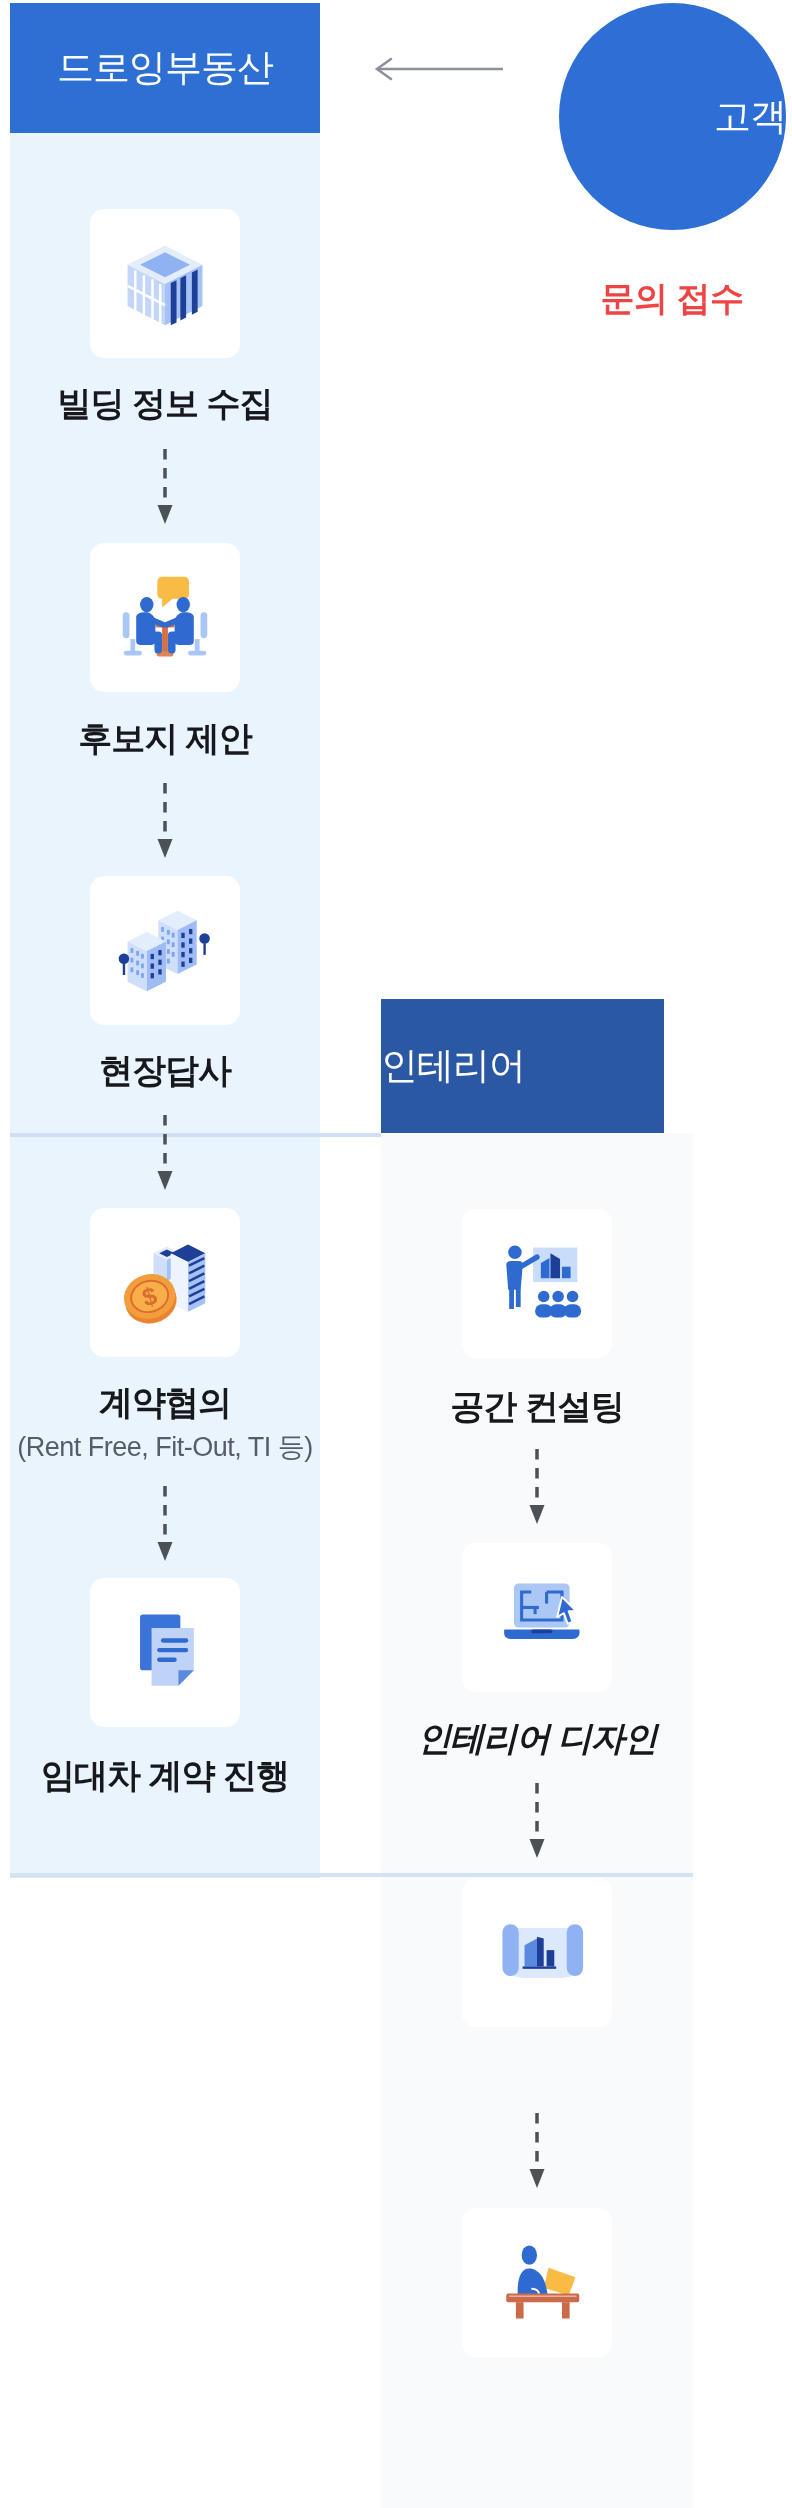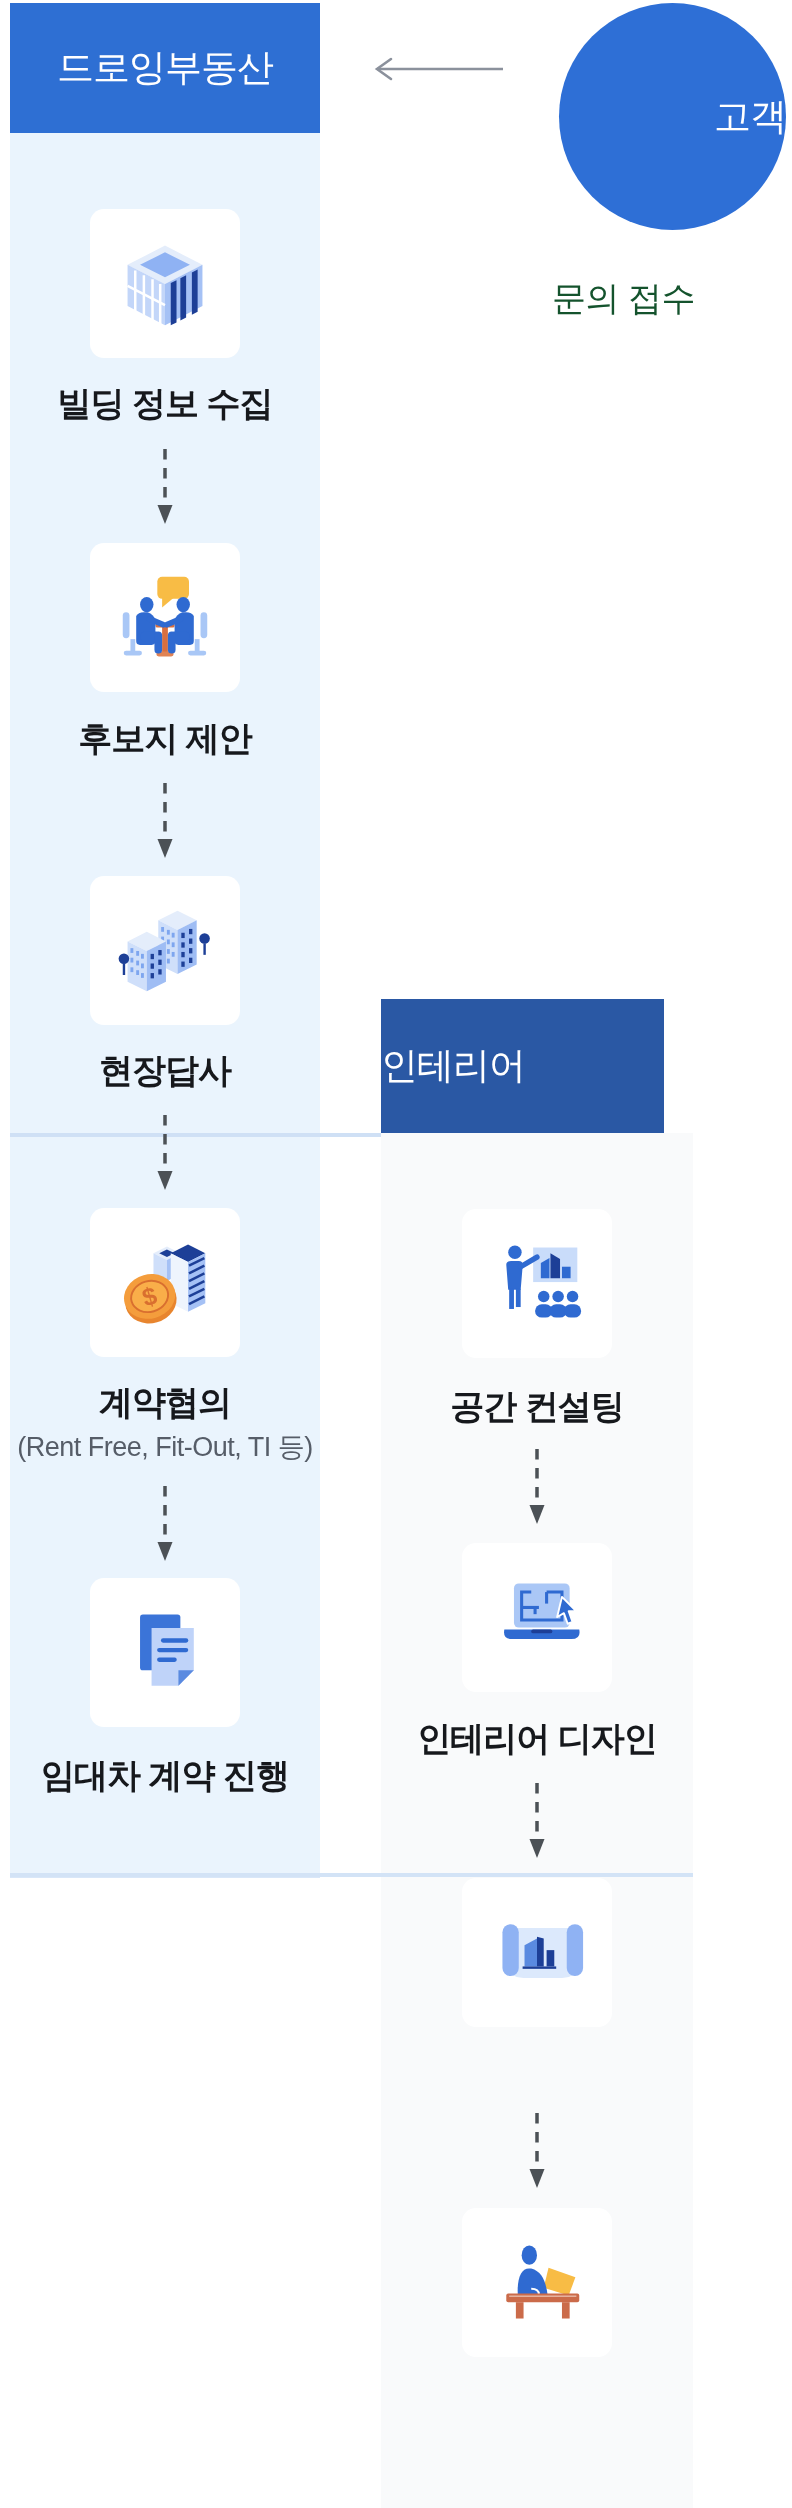--- a/index.html
+++ b/index.html
@@ -31,21 +31,21 @@
   }
   .header-text { color:#ffffff; font-size:37px; font-weight:400; letter-spacing:-1px; }
   
   .customer-circle {
     position:absolute; left:559px; top:3px; width:227px; height:227px;
     background:#2e6fd6; border-radius:50%;
     display:flex; align-items:center; justify-content:flex-end;
   }
   .inquiry-label {
     position:absolute; left:552px; top:276px; width:240px;
-    font-size:34px; font-weight:400; color:#14532d; letter-spacing:-0.5px;
+    text-align:center; font-size:34px; font-weight:700; color:#ef4444; letter-spacing:-0.5px;
   }
   .top-arrow { position:absolute; left:367px; top:56px; }
   
   .hline { position:absolute; height:4px; }
   .hline1 { left:10px; top:1133px; width:371px; background:#cfe0f5; }
   .hline2 { left:10px; top:1873px; width:683px; background:#d3e3f6; }
   
   .card {
     position:absolute; width:150px; height:149px; background:#ffffff;
     border-radius:14px; display:flex; align-items:center; justify-content:center;
@@ -287,21 +287,21 @@
         <path d="M44,23 H34 V52 H76 V23 H60"></path>
         <path d="M60,23 V35"></path>
         <path d="M34,39 H52"></path>
         <path d="M48,39 V46"></path>
       </g>
       <path d="M16,62 H94 Q96,72 86,72 H24 Q14,72 16,62 Z" fill="#2f6ad1"></path>
       <rect x="44" y="62" width="22" height="4" rx="2" fill="#1d3f97"></rect>
       <polygon points="76,28 91,43 83,43 87,54 82,56 78,45 71,49" fill="#2f6ad1" stroke="#ffffff" stroke-width="2" stroke-linejoin="round"></polygon>
     </svg>
   </div>
-  <div class="step-label right-label" style="top:1716px;">인테리어 디자인</div>
+  <div class="step-label right-label" style="top:1716px;font-style:italic;">인테리어 디자인</div>
   <svg class="v-arrow vx-right" style="top:1780px;" viewBox="0 0 22 84">
     <line x1="11" y1="3" x2="11" y2="60" stroke="#4c5156" stroke-width="3.5" stroke-dasharray="10.5 8.5"></line>
     <polygon points="3.5,59 18.5,59 11,78" fill="#4c5156"></polygon>
   </svg>
 
   <div class="card card-right" style="top:1878px;">
     <svg width="96" height="96" viewBox="0 0 100 100">
       <path d="M20,24 H92 V60 Q92,76 76,76 H36 Q20,76 20,60 Z" fill="#dce9fc"></path>
       <rect x="14" y="20" width="17" height="54" rx="8.5" fill="#8fb2f3"></rect>
       <rect x="81" y="20" width="17" height="54" rx="8.5" fill="#8fb2f3"></rect>

